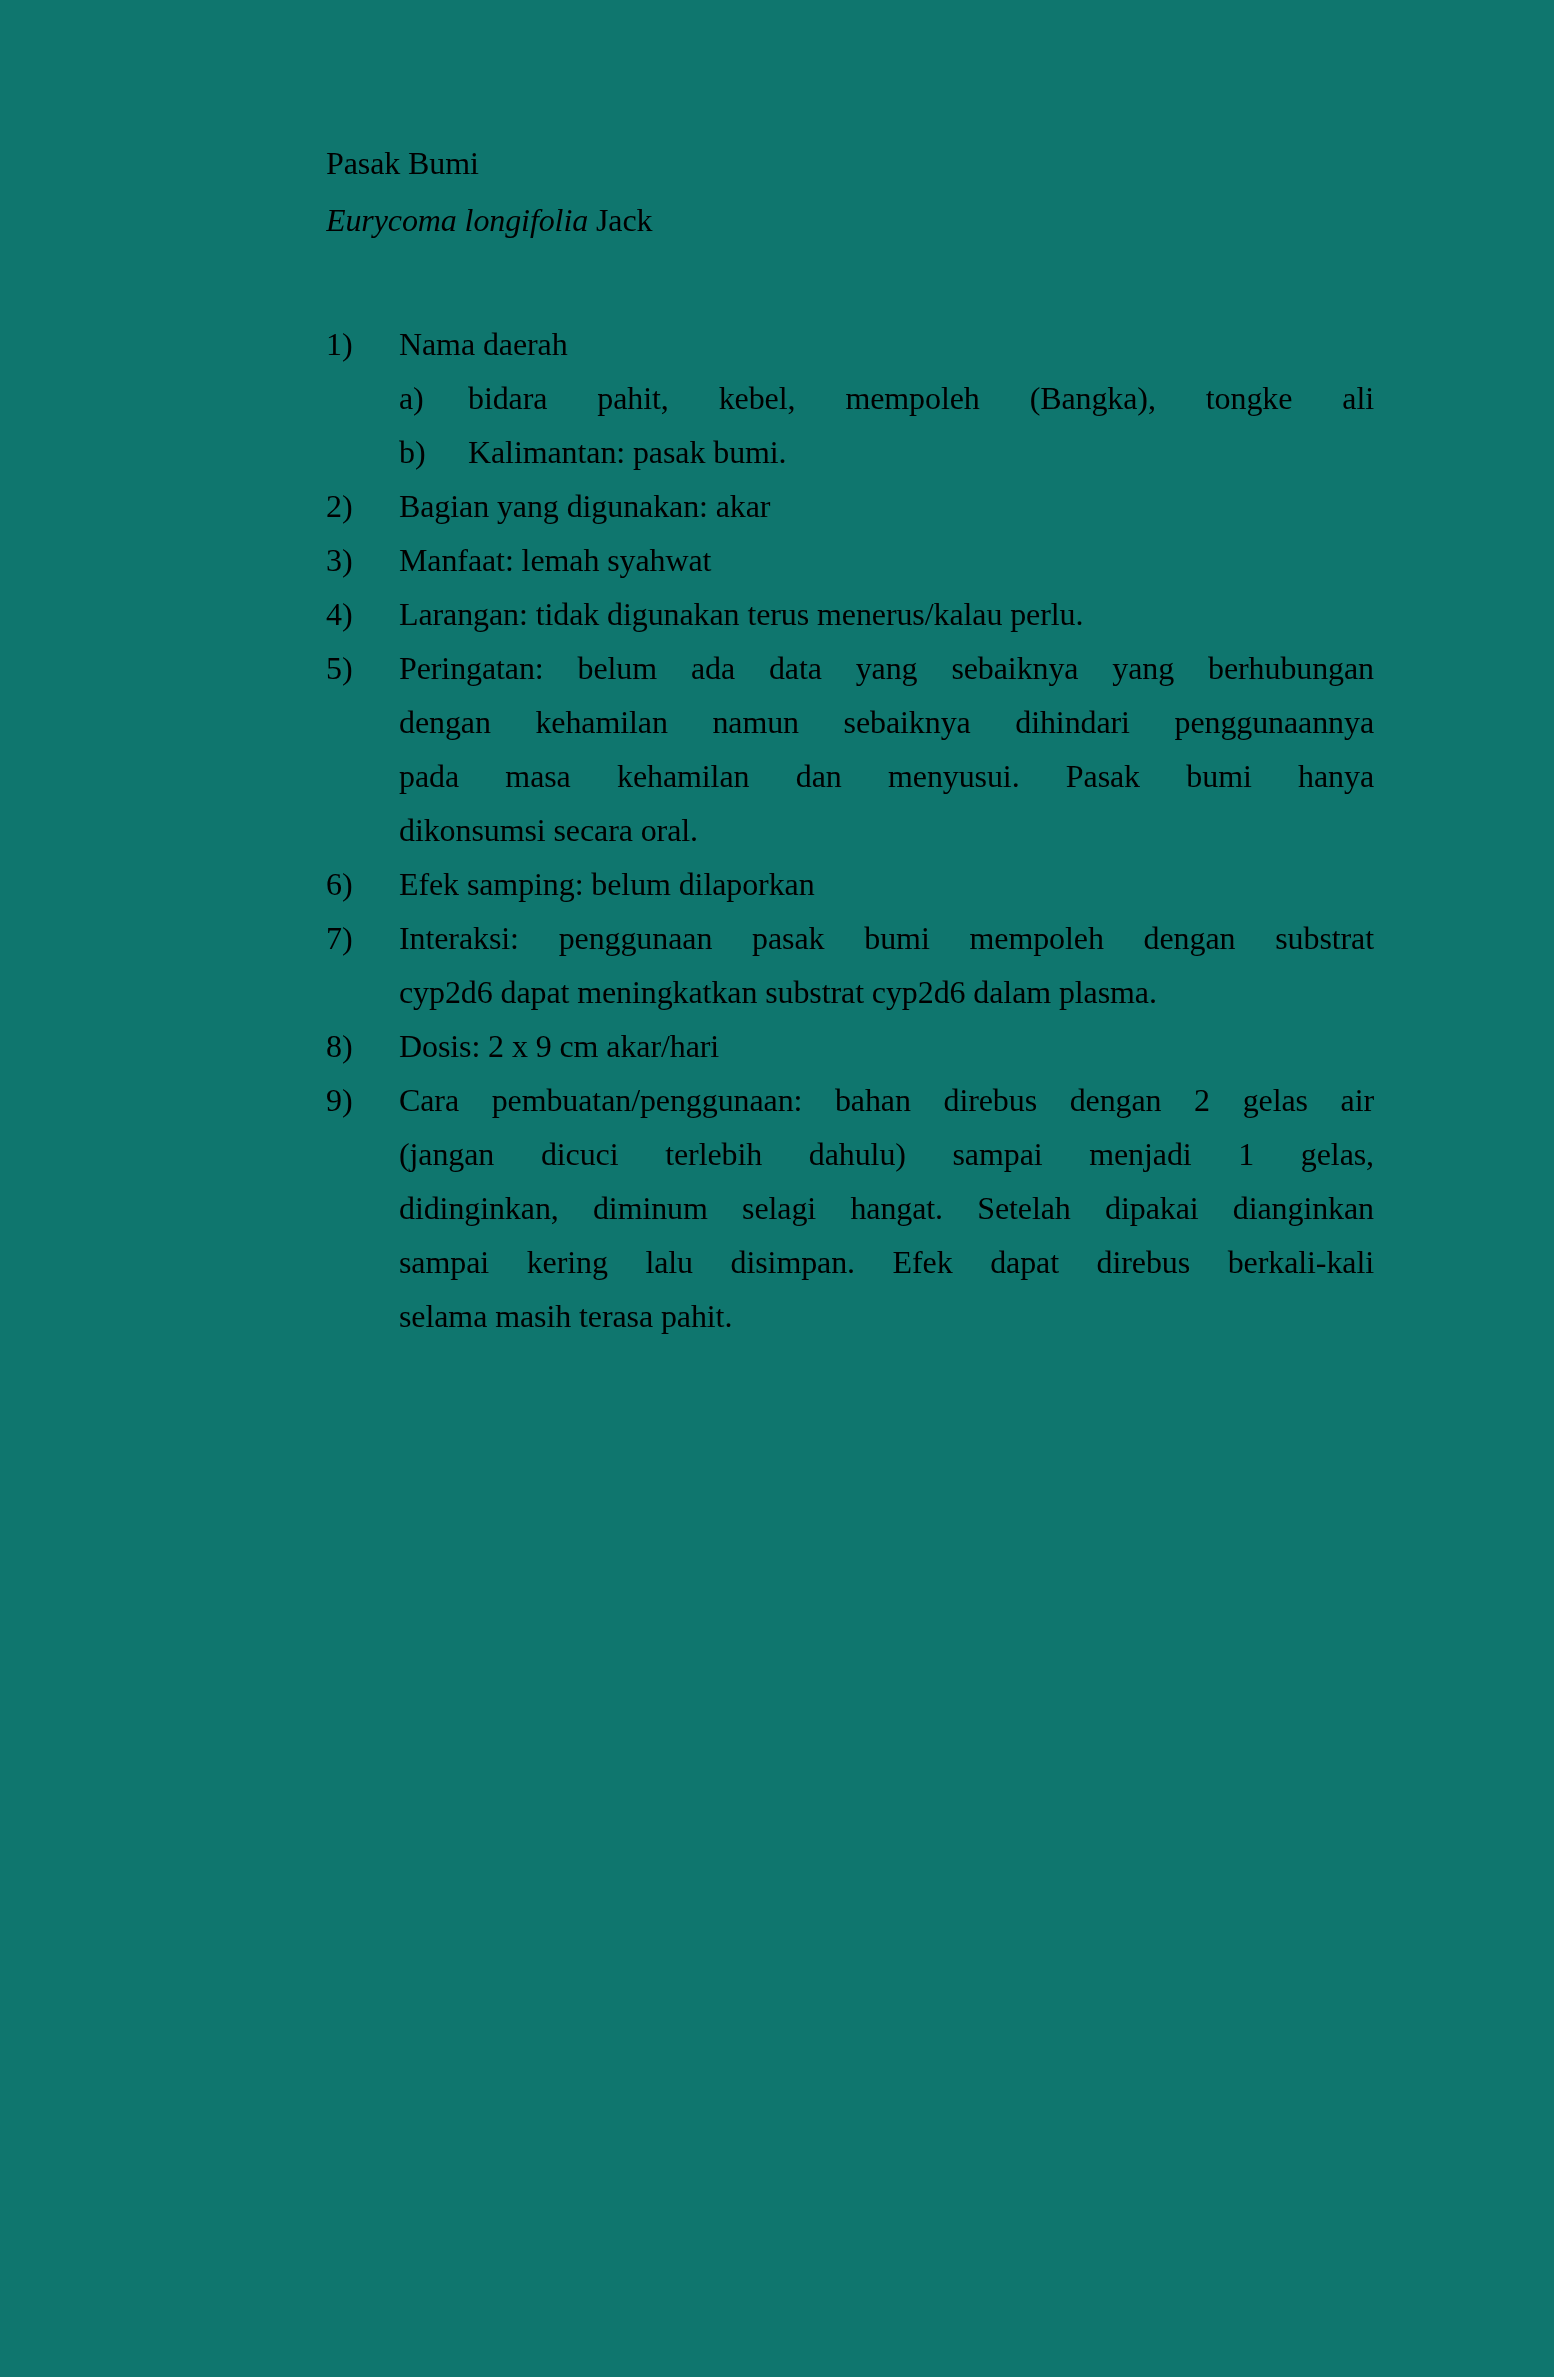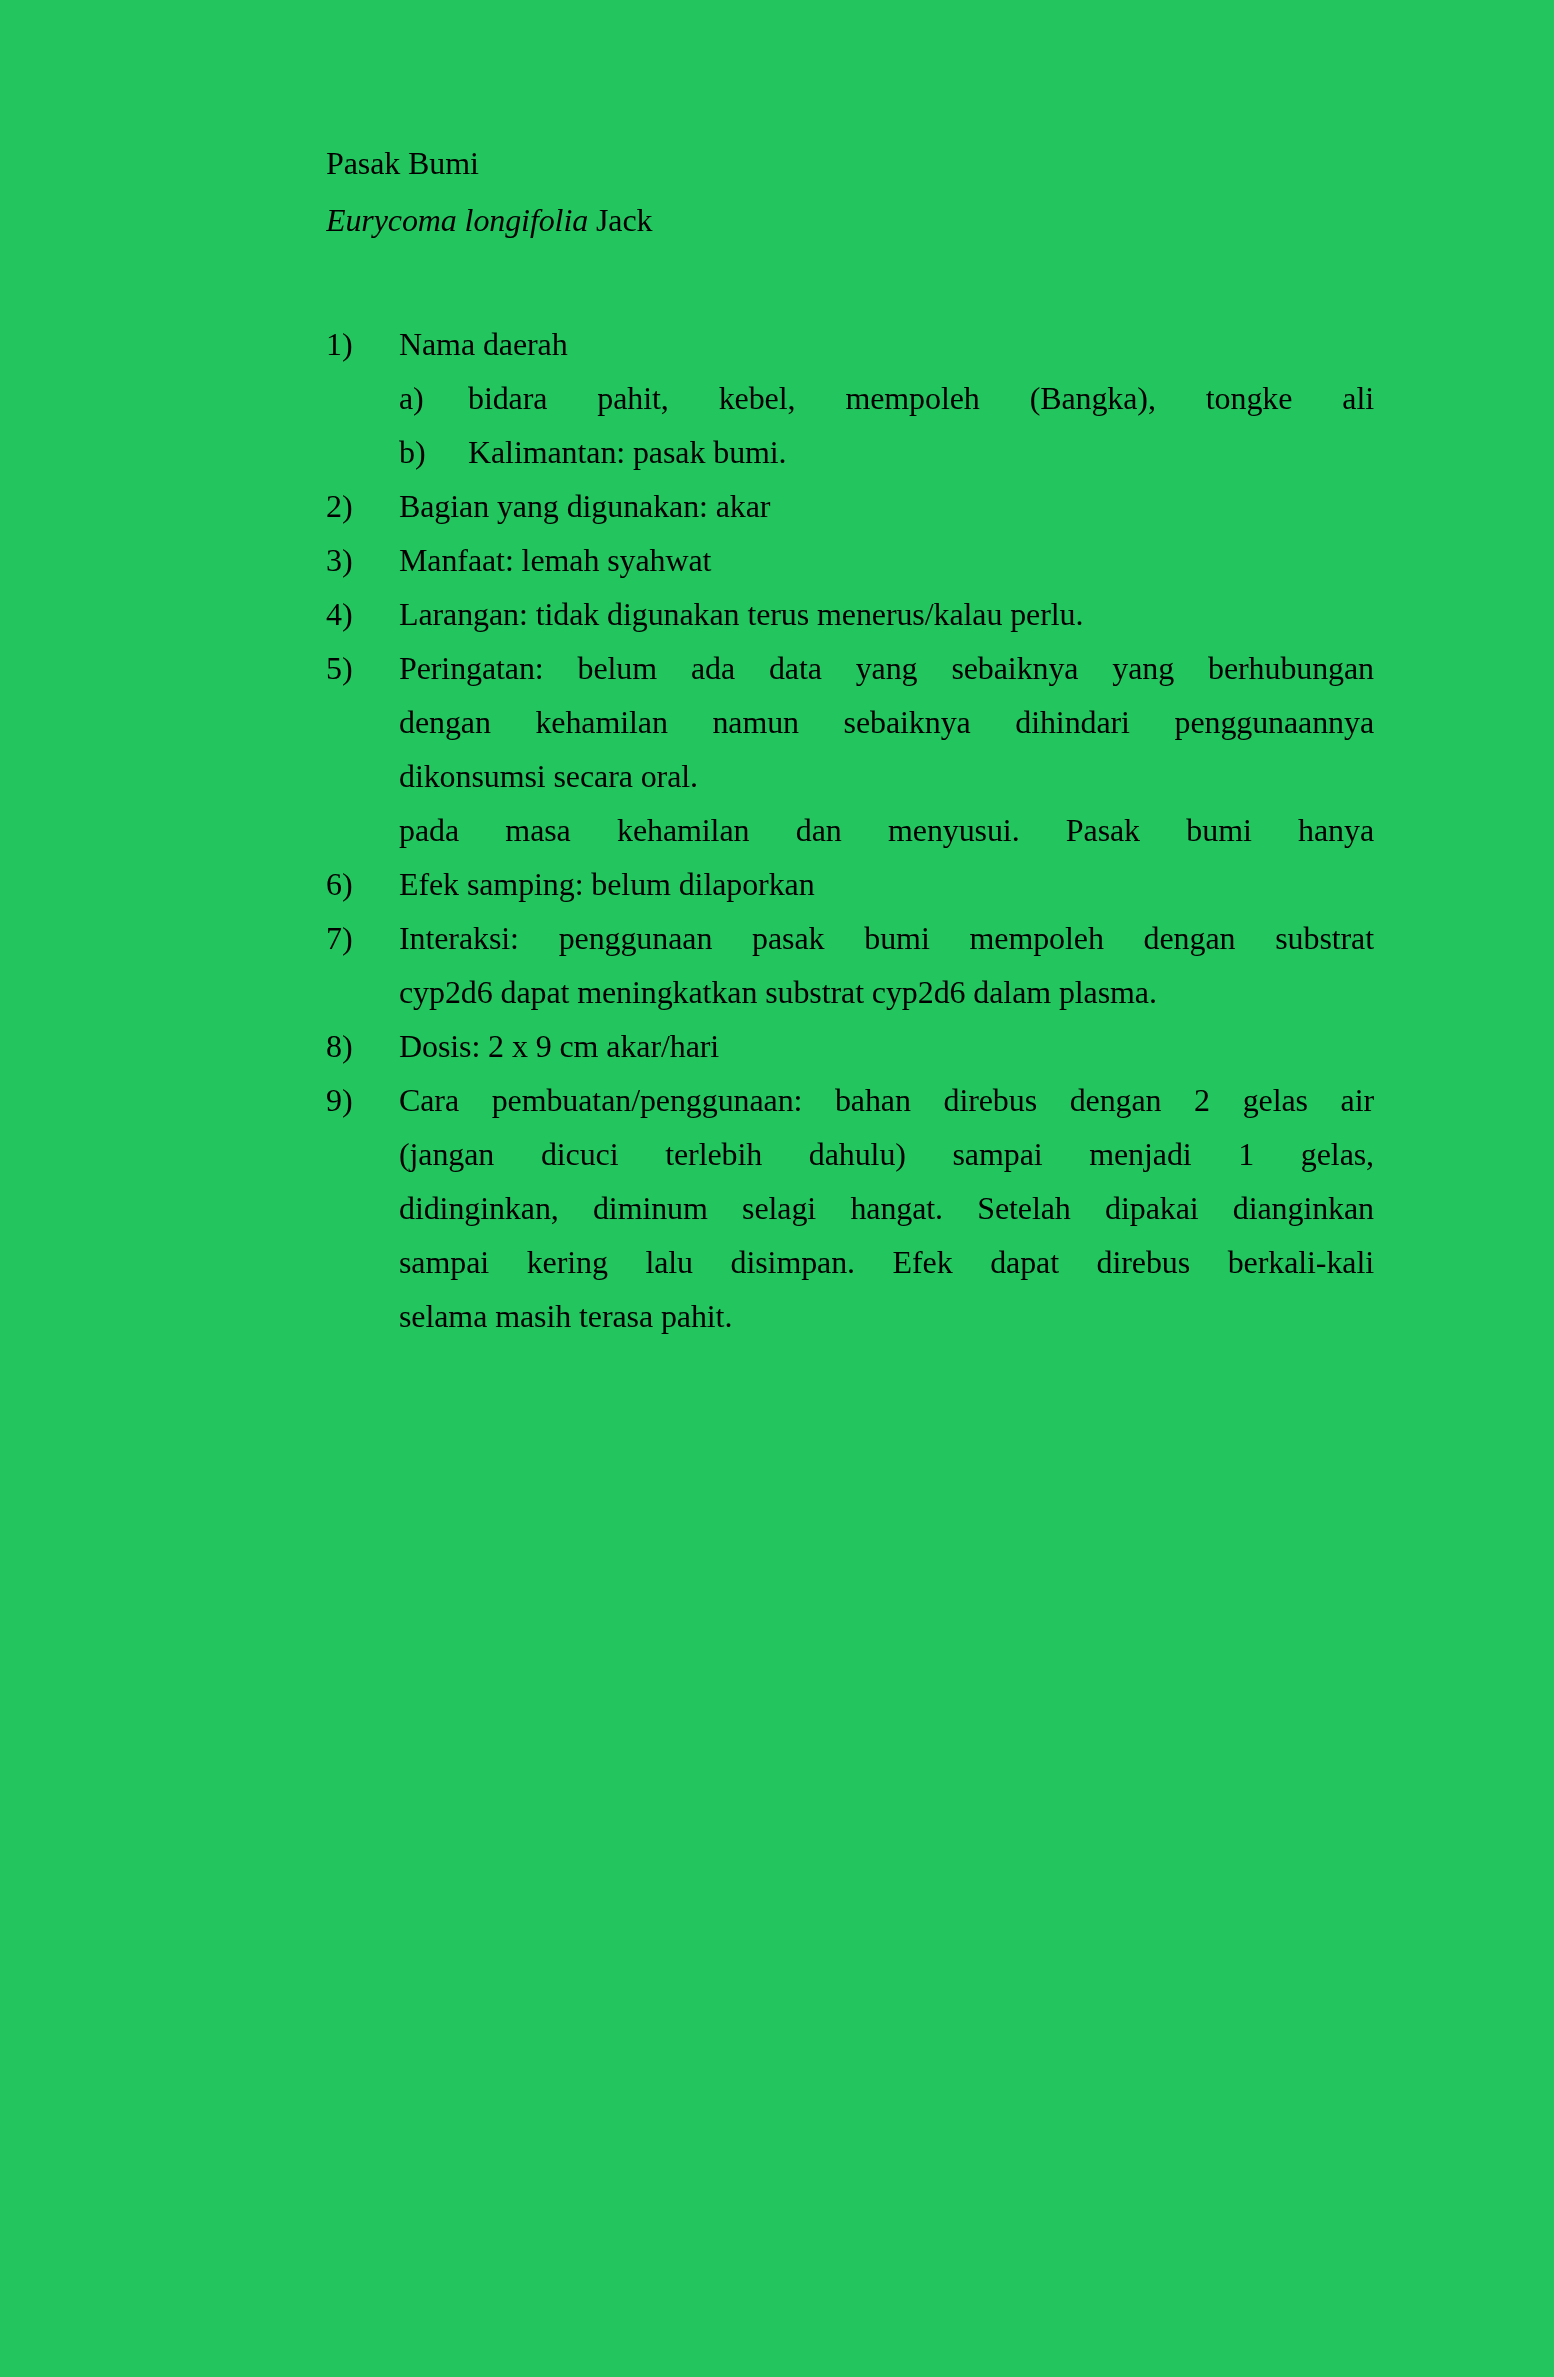--- a/index.html
+++ b/index.html
@@ -4,21 +4,21 @@
 <style>
   html, body {
     margin: 0;
     padding: 0;
     background: #ffffff;
   }
   .page {
     position: relative;
     width: 1555px;
     height: 2377px;
-    background: #22c55e;
+    background: #0f766e;
     font-family: "Liberation Serif", "DejaVu Serif", serif;
     color: #000000;
     font-size: 32px;
     letter-spacing: -0.1px;
   }
   .doc-title {
     position: absolute;
     left: 326px;
     top: 135px;
     width: 1048px;
@@ -115,22 +115,22 @@
         <div class="marker-l1">4)</div>
         <div class="content">
           <div class="line">Larangan: tidak digunakan terus menerus/kalau perlu.</div>
         </div>
       </div>
       <div class="row">
         <div class="marker-l1">5)</div>
         <div class="content">
           <div class="line just">Peringatan: belum ada data yang sebaiknya yang berhubungan</div>
           <div class="line just">dengan kehamilan namun sebaiknya dihindari penggunaannya</div>
+          <div class="line just">pada masa kehamilan dan menyusui. Pasak bumi hanya</div>
           <div class="line">dikonsumsi secara oral.</div>
-          <div class="line just">pada masa kehamilan dan menyusui. Pasak bumi hanya</div>
         </div>
       </div>
       <div class="row">
         <div class="marker-l1">6)</div>
         <div class="content">
           <div class="line">Efek samping: belum dilaporkan</div>
         </div>
       </div>
       <div class="row">
         <div class="marker-l1">7)</div>

